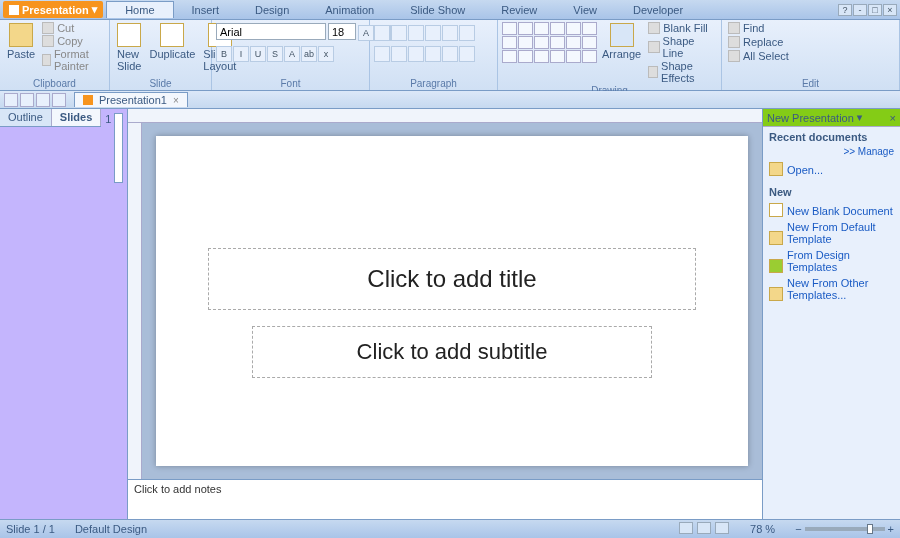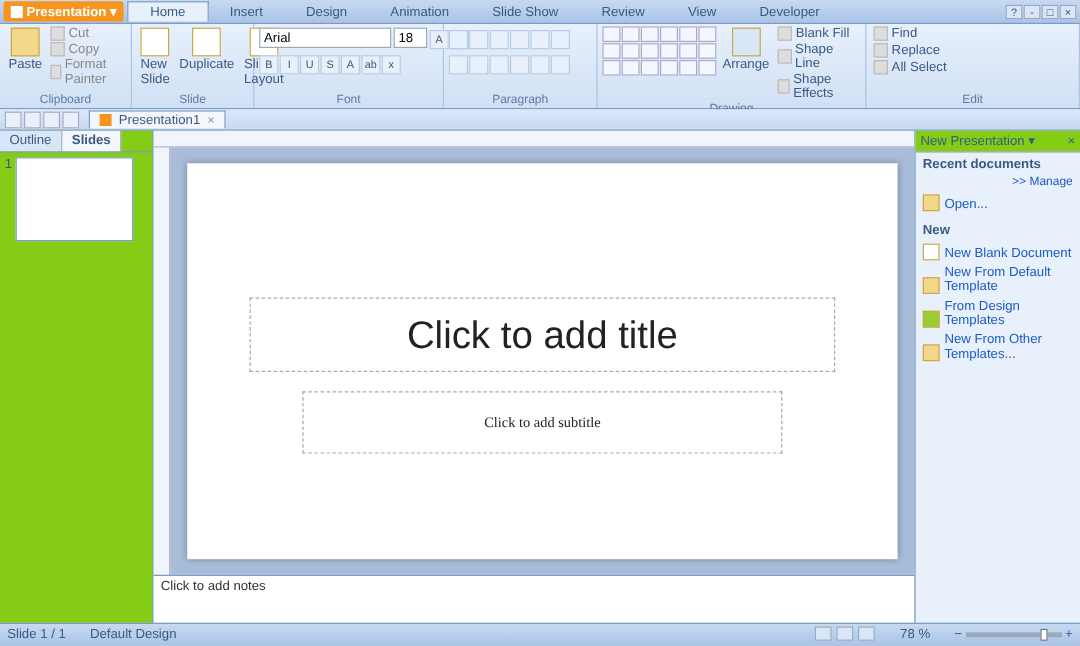--- a/index.html
+++ b/index.html
@@ -30,37 +30,37 @@
 .shapegrid { display:grid; grid-template-columns:repeat(6,15px); grid-auto-rows:13px; gap:1px; }
 .shapegrid span { border:1px solid #aac; background:#f4f8fe; }
 .edcol { display:flex; flex-direction:column; gap:1px; }
 .edcol .smbtn { color:#3b5a82; }
 .doctab { height:18px; background:linear-gradient(#dce8f8,#c6d9f0); border-bottom:1px solid #7a9cc6; display:flex; align-items:center; }
 .qat { display:flex; gap:2px; padding:0 4px; }
 .qat span { width:14px; height:14px; background:#e8f0fc; border:1px solid #aac; }
 .dtab { background:#f3f7fd; border:1px solid #7a9cc6; border-bottom:none; padding:1px 8px; display:flex; align-items:center; gap:6px; color:#3b5a82; margin-left:4px; }
 .dtab .x { color:#888; font-size:10px; }
 .workarea { flex:1; display:flex; min-height:0; }
-.leftpane { width:128px; background:#84cc16; border-right:1px solid #7a9cc6; display:flex; flex-direction:column; }
+.leftpane { width:128px; background:#c4b5fd; border-right:1px solid #7a9cc6; display:flex; flex-direction:row; }
 .lptabs { display:flex; height:18px; border-bottom:1px solid #7a9cc6; }
 .lptabs div { padding:2px 8px; border-right:1px solid #aac; color:#3b5a82; background:#d8e6f7;}
 .lptabs div.active { background:#f3f7fd; font-weight:bold;}
 .thumbs { flex:1; padding:4px; overflow:auto;}
 .thumb { display:flex; gap:3px; }
 .thumb .n { color:#3b5a82; }
 .thumb .mini { width:98px; height:70px; background:#fff; border:1px solid #7a9cc6; }
 .center { flex:1; display:flex; flex-direction:column; background:#a9bdd8; }
 .ruler { height:14px; background:#f0f4fb; border-bottom:1px solid #aac; }
 .canvas { flex:1; display:flex; }
 .vruler { width:14px; background:#f0f4fb; border-right:1px solid #aac;}
 .stage { flex:1; display:flex; align-items:center; justify-content:center; overflow:hidden;}
 .slide { width:592px; height:330px; background:#fff; box-shadow:0 0 6px rgba(0,0,0,.3); position:relative;}
 .ph { position:absolute; border:1px dashed #aaa; display:flex; align-items:center; justify-content:center; color:#222; }
-.ph.title { left:52px; top:112px; width:488px; height:62px; font-size:32px; font-family:Arial,sans-serif;}
-.ph.sub { left:96px; top:190px; width:400px; height:52px; font-size:12px; font-family:Liberation Serif, serif;}
+.ph.title { left:52px; top:112px; width:488px; height:62px; font-size:24px; font-family:Arial,sans-serif;}
+.ph.sub { left:96px; top:190px; width:400px; height:52px; font-size:22px; font-family:Liberation Sans, sans-serif;}
 .notes { height:40px; background:#fff; border-top:1px solid #7a9cc6; padding:3px 6px; color:#333; font-size:11px;}
 .rightpane { width:138px; background:#e8f0fc; border-left:1px solid #7a9cc6; display:flex; flex-direction:column; }
 .rptitle { background:#84cc16; padding:2px 4px; color:#3b5a82; border-bottom:1px solid #aac; display:flex; align-items:center;}
 .rptitle .x { margin-left:auto; }
 .rpsec { padding:4px 6px; color:#3b5a82; }
 .rpsec .hdr { font-weight:bold; margin-bottom:3px; }
 .rpsec .mng { color:#1a5bc4; text-align:right; font-size:10px; margin-bottom:3px;}
 .rpitem { display:flex; gap:4px; align-items:flex-end; padding:2px 0; color:#1a5bc4; font-size:10px; cursor:default;}
 .rpitem .ic { width:14px; height:14px; background:#f3d78a; border:1px solid #c9a84a; flex-shrink:0;}
 .statusbar { height:19px; background:linear-gradient(#c6d9f0,#a9c4e8); border-top:1px solid #7a9cc6; display:flex; align-items:center; color:#3b5a82; font-size:10px; padding:0 6px; gap:20px;}

